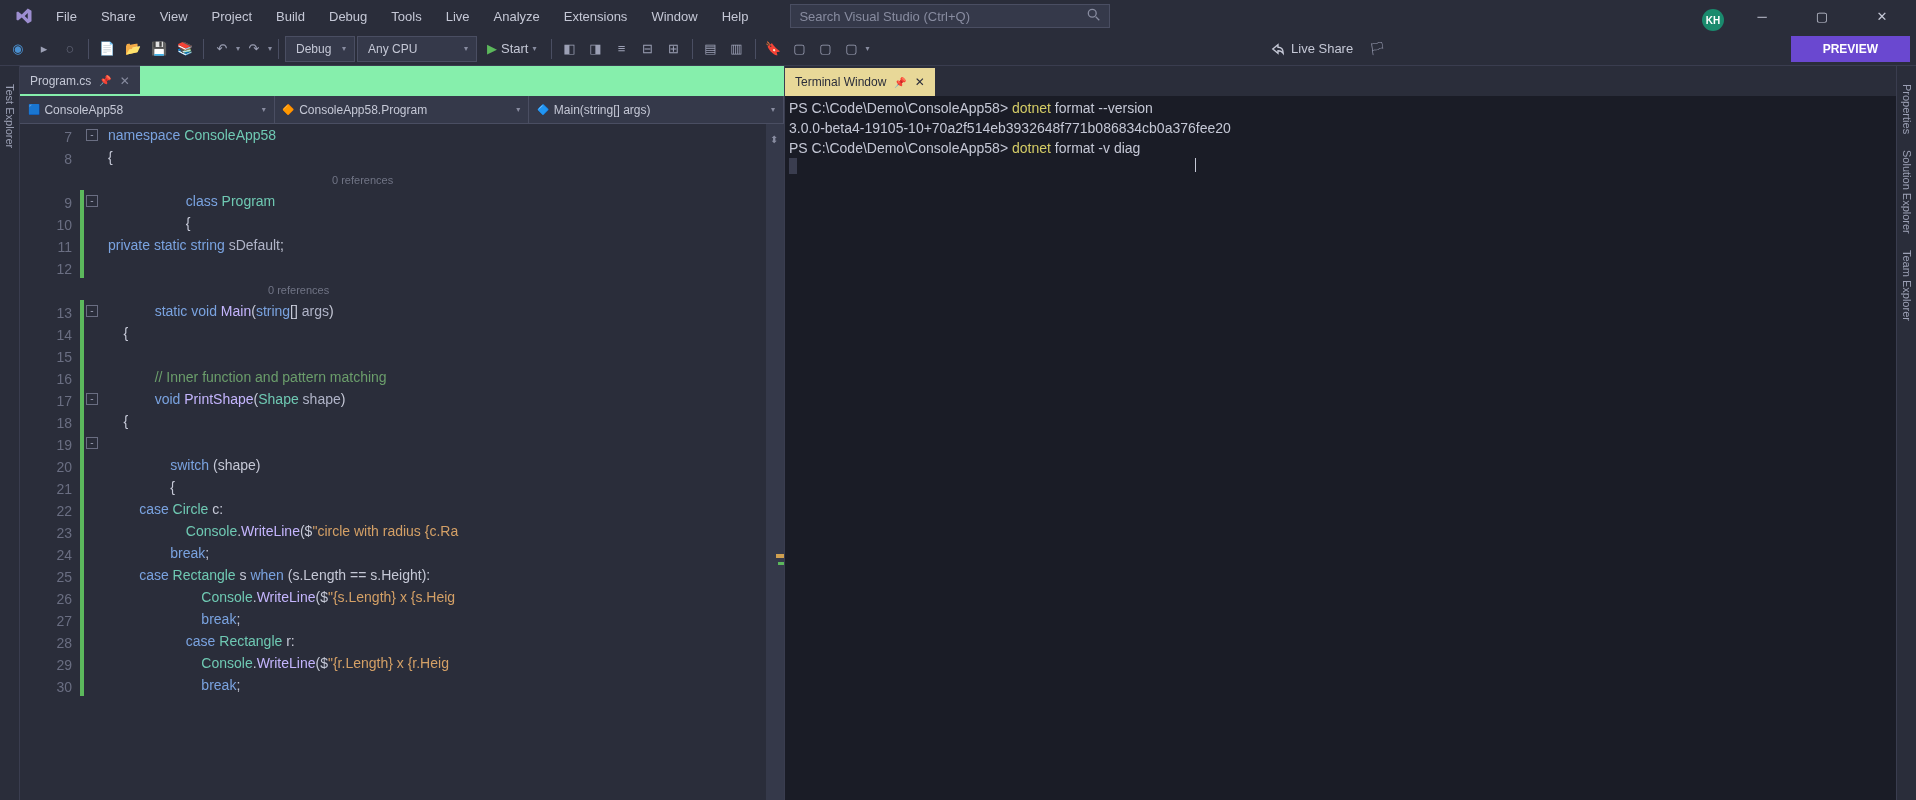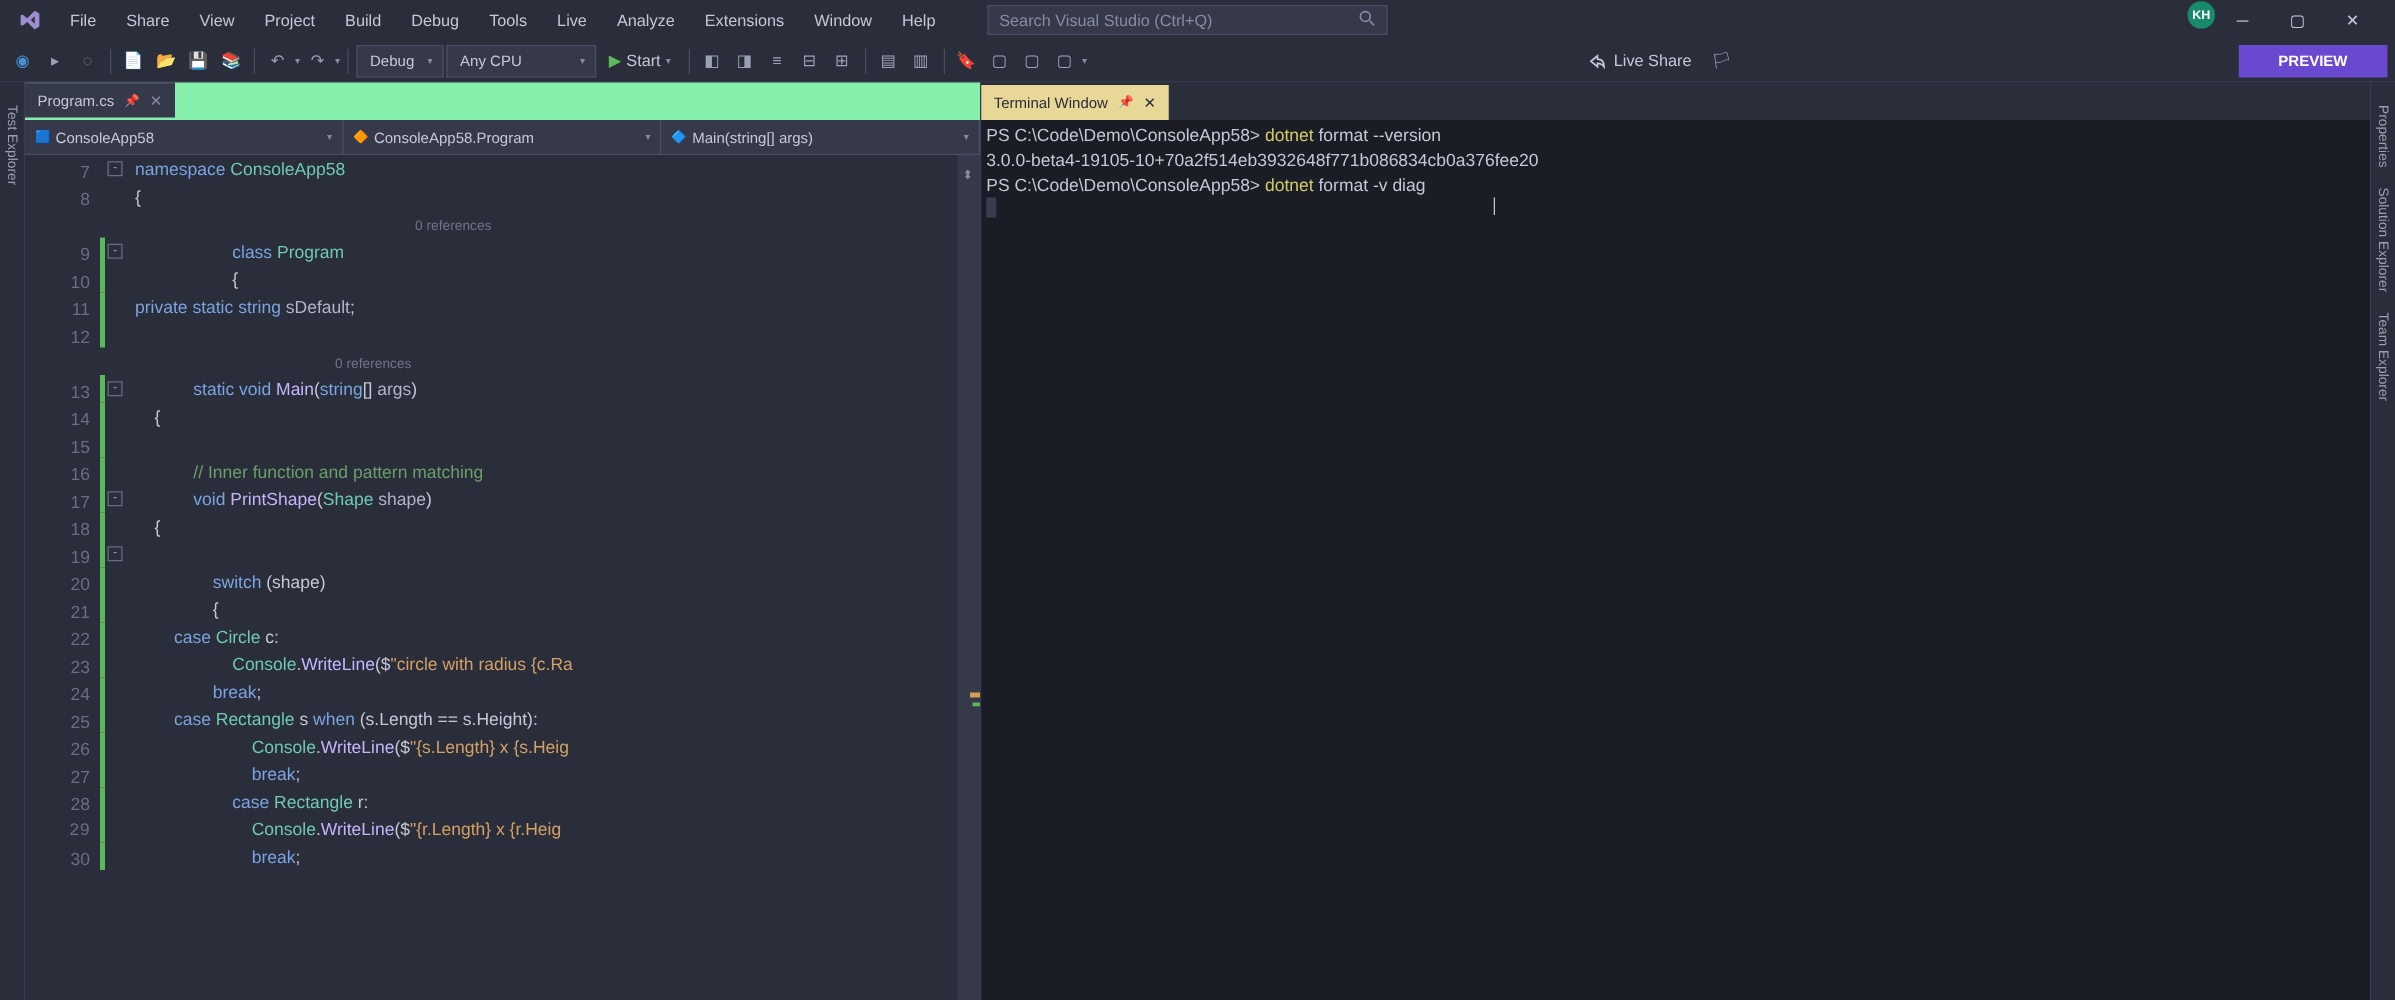--- a/index.html
+++ b/index.html
@@ -2,21 +2,21 @@
 <html><head>
 <meta charset="utf-8">
 <style>
 *{margin:0;padding:0;box-sizing:border-box;font-family:'Segoe UI',Arial,sans-serif}
 body{background:#2a2d3a;color:#b8bcc9;width:1916px;height:800px;overflow:hidden;font-size:13px}
 .titlebar{height:32px;background:#2a2d3a;display:flex;align-items:center;padding:0 4px}
 .vs-logo{width:24px;height:24px;display:flex;align-items:center;justify-content:center;margin:0 8px}
 .menu-bar{display:flex;gap:0;align-items:center}
 .menu-item{padding:4px 12px;color:#c5c8d6;cursor:pointer;font-size:13px}
 .search-box{margin-left:30px;background:#35394a;border:1px solid #4a4e62;width:320px;height:24px;display:flex;align-items:center;padding:0 8px;color:#888ca0}
-.title-controls{margin-left:auto;display:flex;align-items:flex-start;gap:0;padding-right:8px}
+.title-controls{margin-left:auto;display:flex;align-items:flex-end;gap:16px;padding-right:8px}
 .avatar{width:22px;height:22px;border-radius:50%;background:#1a8a6d;display:flex;align-items:center;justify-content:center;color:#fff;font-size:10px;font-weight:bold}
 .win-btn{width:44px;height:30px;display:flex;align-items:center;justify-content:center;color:#c5c8d6}
 
 .toolbar{height:34px;background:#2a2d3a;border-bottom:1px solid #3a3d4f;display:flex;align-items:center;padding:0 6px;gap:2px}
 .tb-sep{width:1px;height:20px;background:#4a4e62;margin:0 4px}
 .tb-btn{width:24px;height:24px;display:flex;align-items:center;justify-content:center;color:#9ca0b5}
 .tb-dropdown{height:26px;background:#35394a;border:1px solid #4a4e62;padding:0 8px 0 10px;display:flex;align-items:center;color:#c5c8d6;font-size:12px;gap:6px}
 .tb-start{display:flex;align-items:center;gap:4px;color:#c5c8d6;padding:0 8px}
 .play-icon{color:#5cb85c}
 .preview-btn{margin-left:auto;background:#6a48d0;color:#fff;padding:6px 32px;font-size:12px;font-weight:600}
@@ -208,21 +208,21 @@
           <div style="height: 22px;">19</div>
           <div style="height: 22px;">20</div>
           <div style="height: 22px;">21</div>
           <div style="height: 22px;">22</div>
           <div style="height: 22px;">23</div>
           <div style="height: 22px;">24</div>
           <div style="height: 22px;">25</div>
           <div style="height: 22px;">26</div>
           <div style="height: 22px;">27</div>
           <div style="height: 22px;">28</div>
-          <div style="height: 22px; font-family: Liberation Mono, monospace;">29</div>
+          <div style="height: 22px;">29</div>
           <div style="height: 22px;">30</div>
         </div>
       <div class="change-bar" id="changebar">
           <div style="height: 22px;"></div>
           <div style="height: 22px;"></div>
           <div style="height: 22px;"></div>
           <div class="change-mark" style="height: 22px;"></div>
           <div class="change-mark" style="height: 22px;"></div>
           <div class="change-mark" style="height: 22px;"></div>
           <div class="change-mark" style="height: 22px;"></div>

